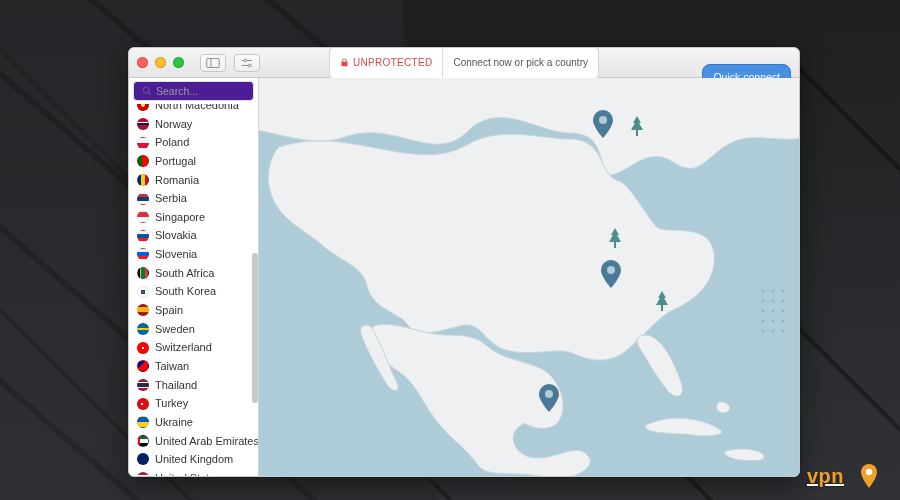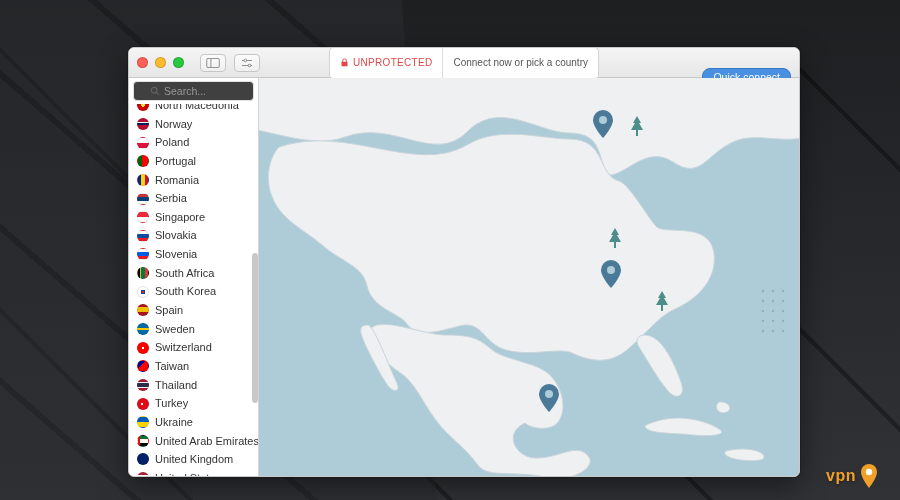--- a/index.html
+++ b/index.html
@@ -51,31 +51,31 @@
       position:absolute; left:50%; transform: translateX(-50%);
       display:flex; align-items:center; background:#fff; border:1px solid #d3d3d3; border-radius:4px;
       height:32px; font-size:10px;
     }
     .status-pill .sec { padding: 0 10px; display:flex; align-items:center; gap:4px; white-space:nowrap; }
     .status-pill .divider { width:1px; background:#ddd; height:100%; }
     .unprot { color:#e24646; text-transform: uppercase; font-weight:500; letter-spacing:.3px; }
     .status-pill .msg { color:#555; }
 
     .quick-connect {
-      margin-left:auto; height:18px; padding:4px 10px;
+      margin-left:auto; height:18px; padding:12px 10px;
       background:#4a90e2; color:#fff; font-size:10.5px; border-radius:8px;
       display:flex; align-items:center; border:1px solid #3778c4; font-weight:500;margin-top:28px;
     }
 
     
     .content { display:flex; flex:1; overflow:hidden; }
 
     
     .sidebar { width:130px; background:#fff; border-right:1px solid #d5d5d5; display:flex; flex-direction:column; }
-    .search { height:20px; margin:3px 4px; background:#404040; border:1px solid #e0e0e0; border-radius:4px; display:flex; align-items:center; padding:0 16px; gap:4px; font-size:10.5px; color:#999; }
+    .search { height:20px; margin:3px 4px; background:#4c1d95; border:1px solid #e0e0e0; border-radius:4px; display:flex; align-items:center; padding:0 8px; gap:4px; font-size:10.5px; color:#999; }
     .search svg { width:10px; height:10px; opacity:.5; }
     .list { flex:1; overflow:hidden; position:relative; }
     .country {
       display:flex; align-items:center; gap:6px; font-size:11px; color:#333;
       padding: 3px 8px; line-height:1.15; cursor:pointer;
       white-space: nowrap;
     }
     .country.first { margin-top:-8px; }
     .flag { width:12px; height:12px; border-radius:50%; flex-shrink:0; display:inline-block; position:relative; overflow:hidden; border: .5px solid rgba(0,0,0,.1); }
 
@@ -91,22 +91,23 @@
     .pin-dot { fill:#aecbd8; }
     .tree { position:absolute; width:16px; height:22px; }
     .tree svg { width:100%; height:100%; }
     .tree-shape { fill:#4e8e8a; }
 
     .dots { position:absolute; right:6px; top:52%; opacity:.35; }
 
     
     .watermark {
       position:absolute; right:22px; bottom:12px; color:#fbfbfb;
-      font-size:16px; font-weight:600; letter-spacing:.5px; display:flex; align-items:center; gap:4px;
+      font-size:20px; font-weight:600; letter-spacing:.5px; display:flex; align-items:center; gap:16px;
       text-shadow: 0 1px 3px rgba(0,0,0,.4);
+      text-decoration: underline;
     }
     .watermark .vpn { color:#f0a029; font-weight:700; }
     .watermark .pin-logo { width:18px; height:24px; display:inline-block; }
   </style>
 </head>
 <body>
 
 <div class="bg"></div>
 
 <div class="win">

